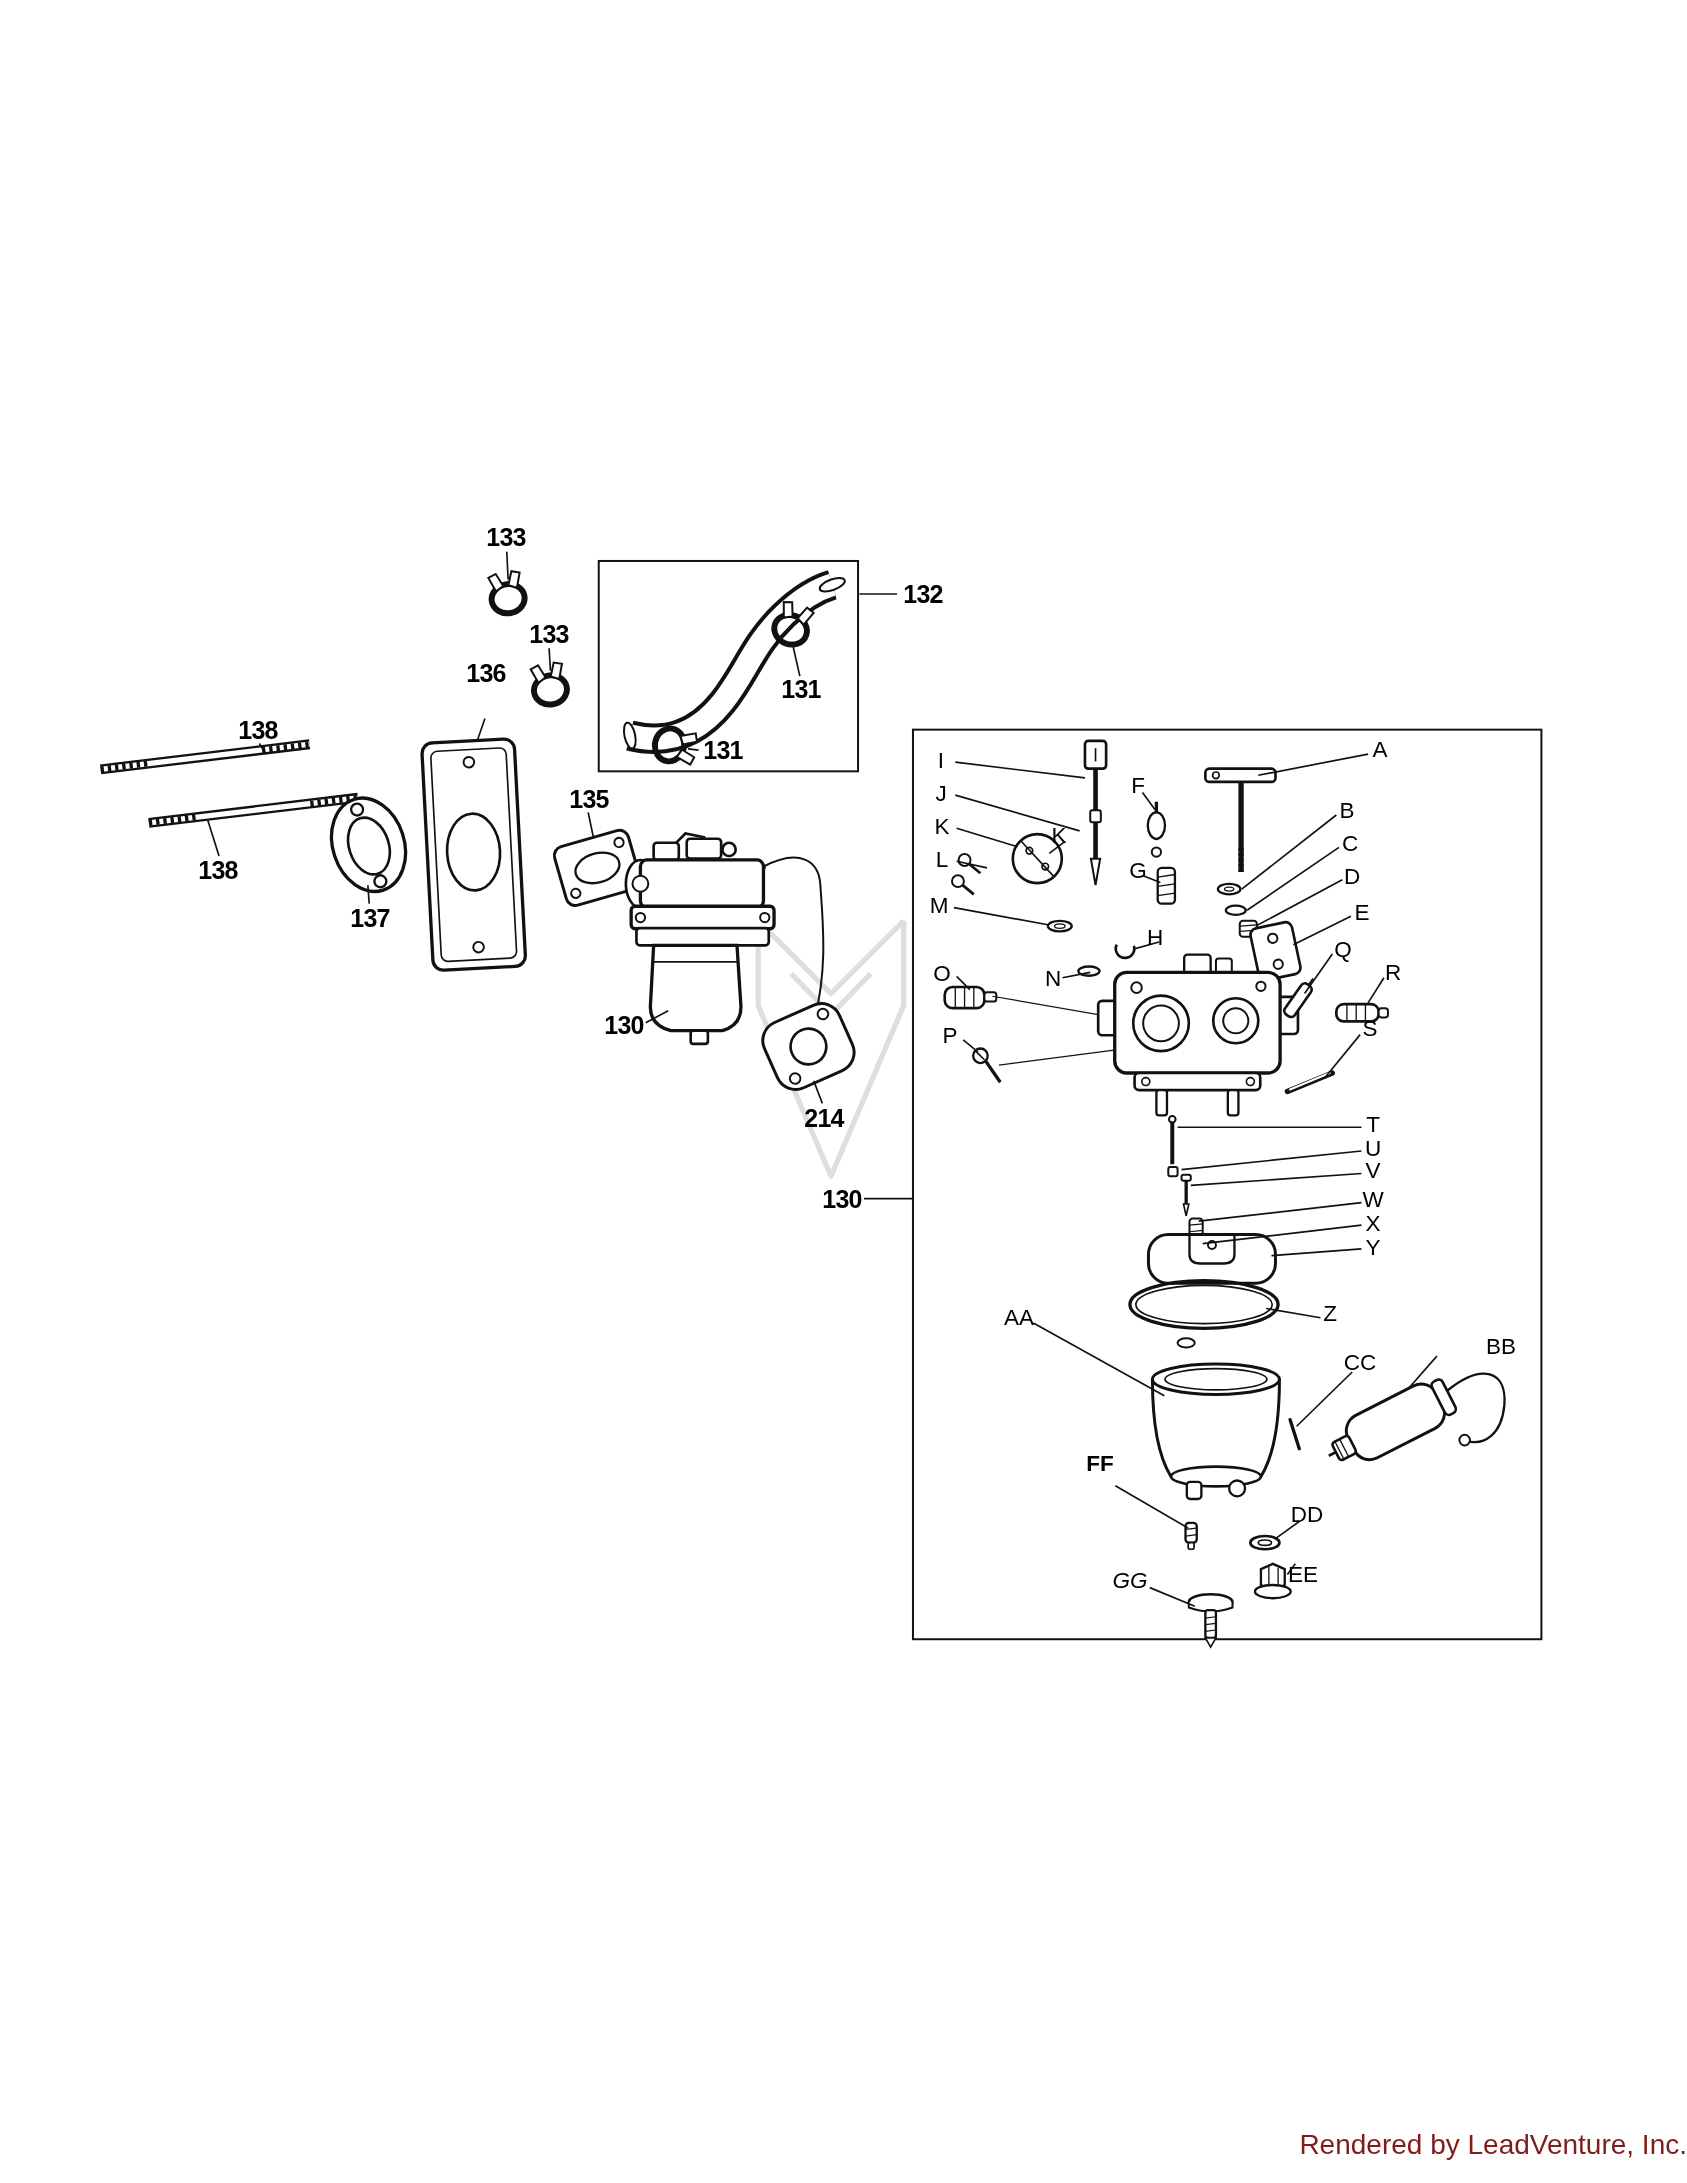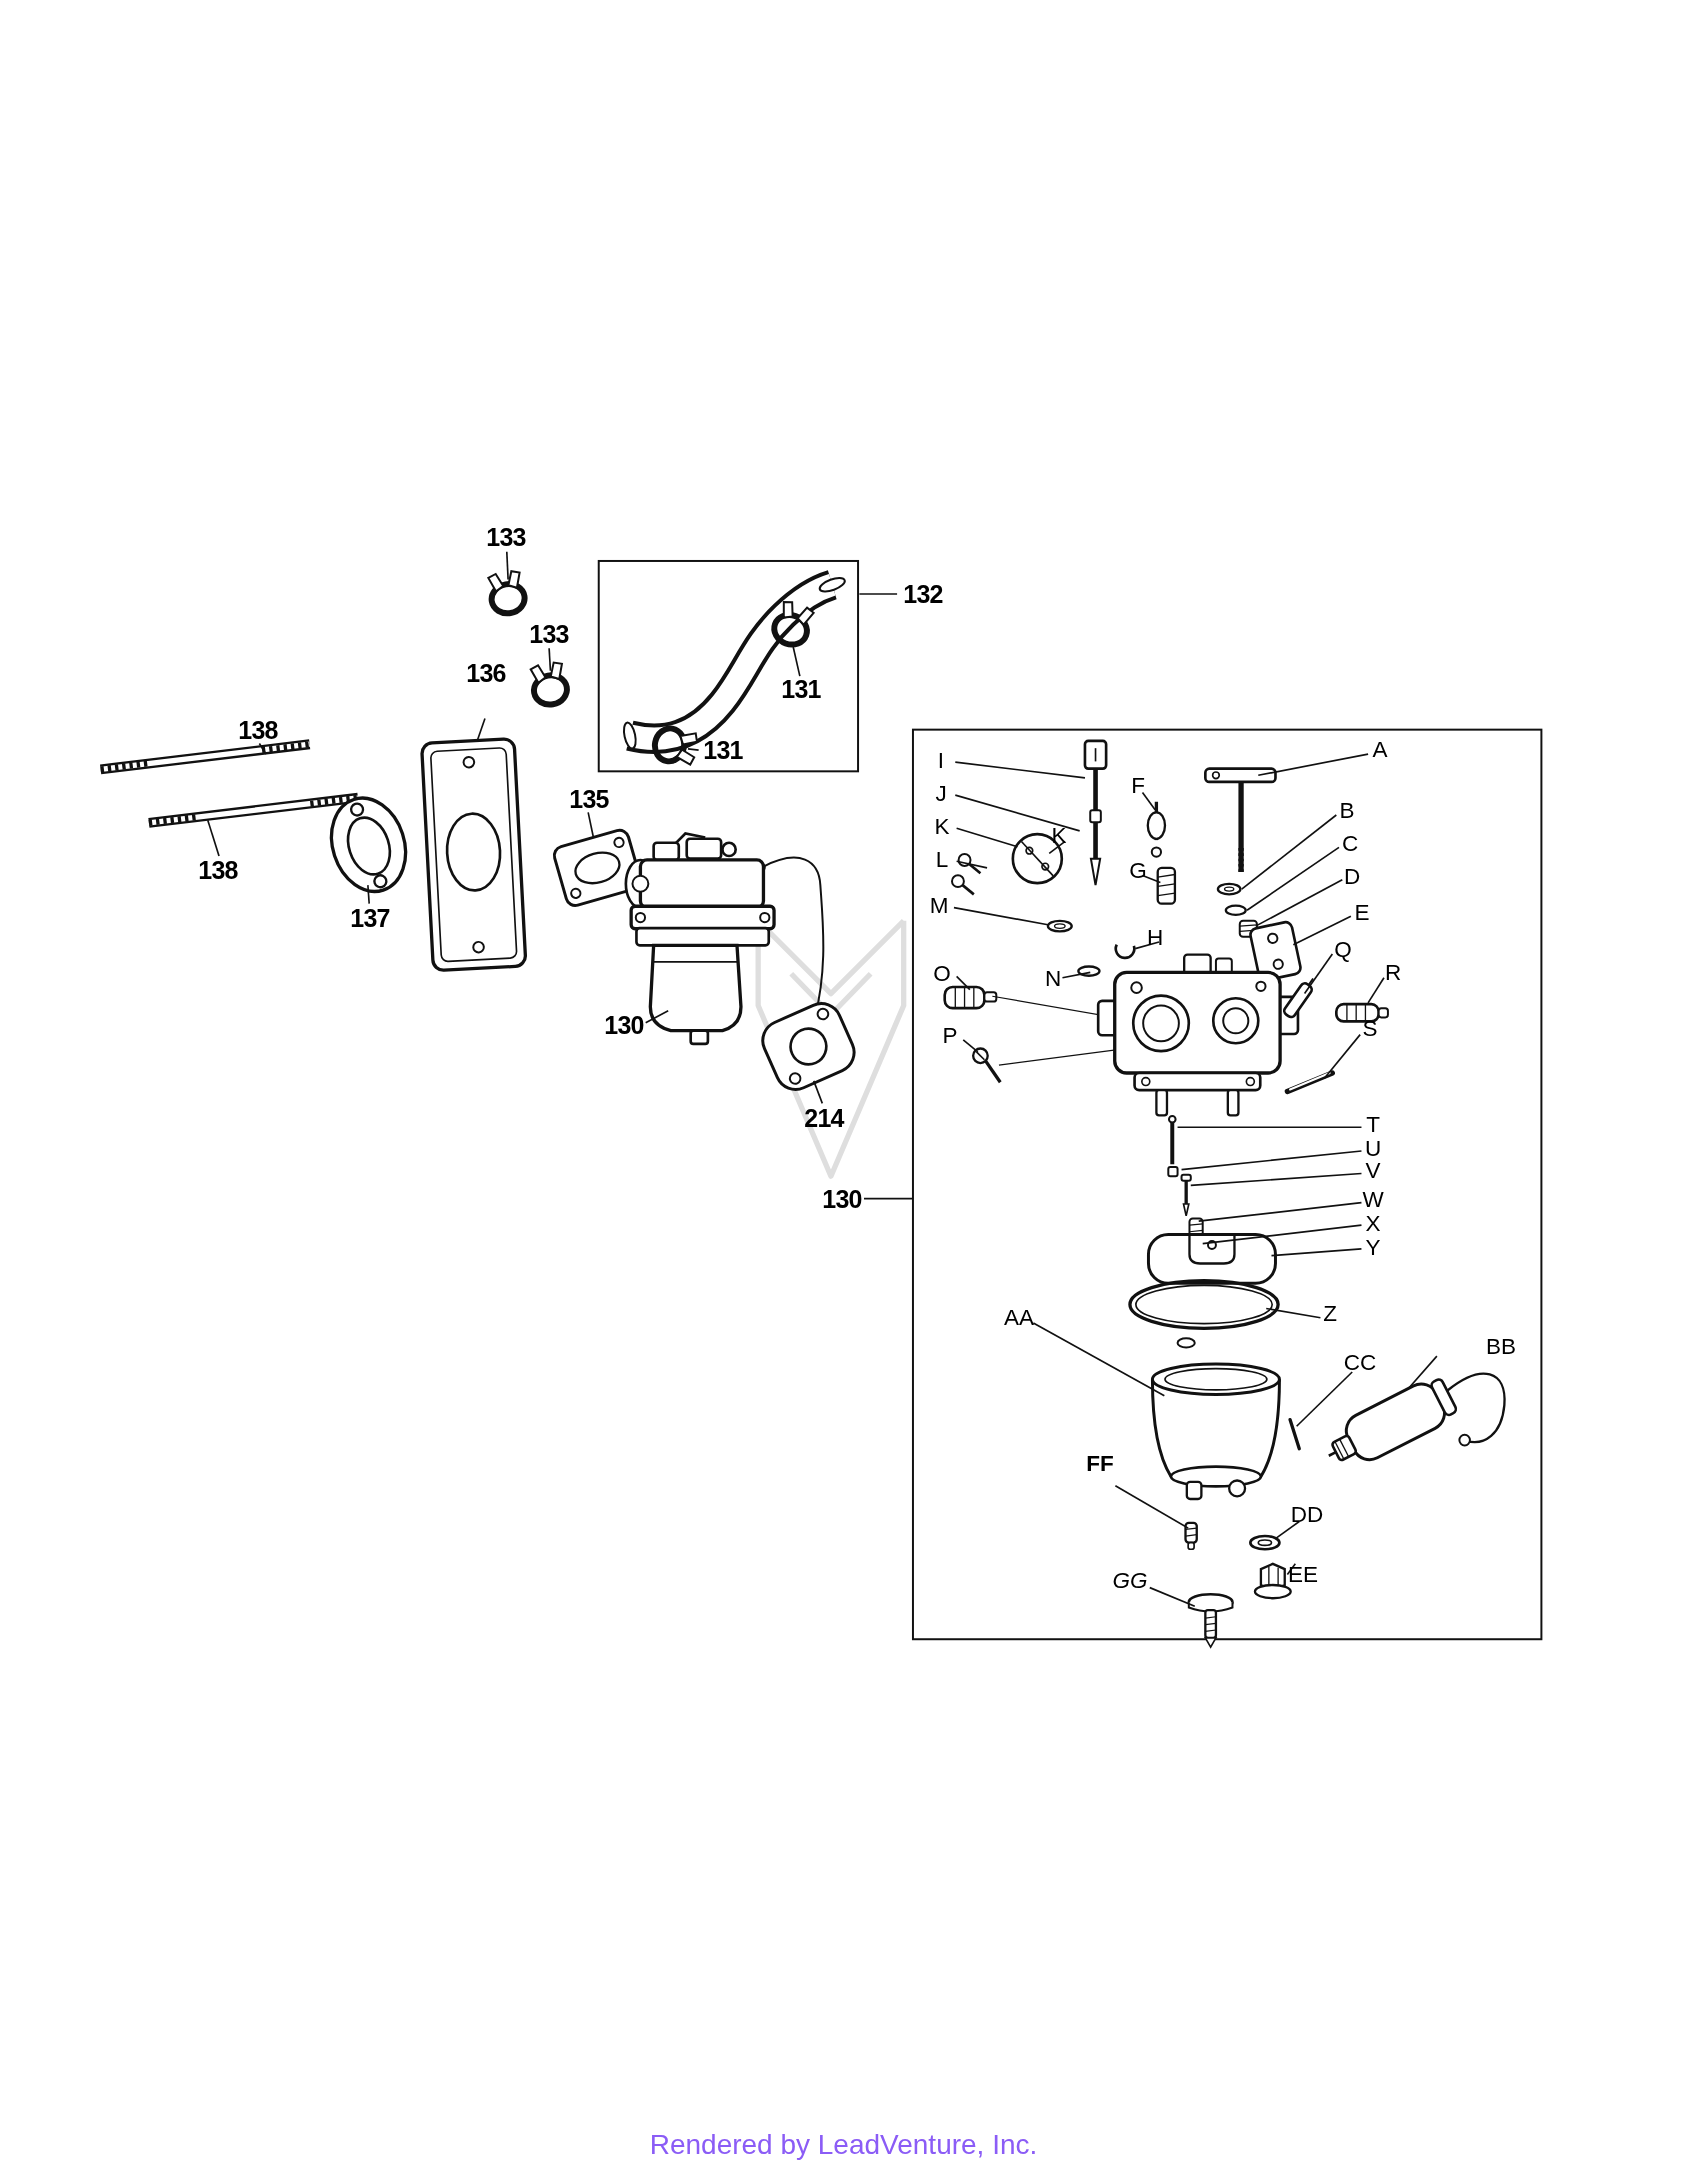--- a/index.html
+++ b/index.html
@@ -31,23 +31,23 @@
     font-size: 50px;
     font-weight: 500;
     letter-spacing: 28px;
     color: #d4d4d4;
     white-space: nowrap;
   }
   #footer-text {
     position: absolute;
     left: 0; right: 0;
     top: 2129px;
-    text-align: center;
+    text-align: right;
     font-size: 28px;
-    color: #8b5cf6;
+    color: #7f1d1d;
   }
 </style>
 </head>
 <body>
 
 <div id="canvas">
 
   <svg id="art" width="1687" height="2183" viewBox="0 0 2550 3300">
 
     <defs>

